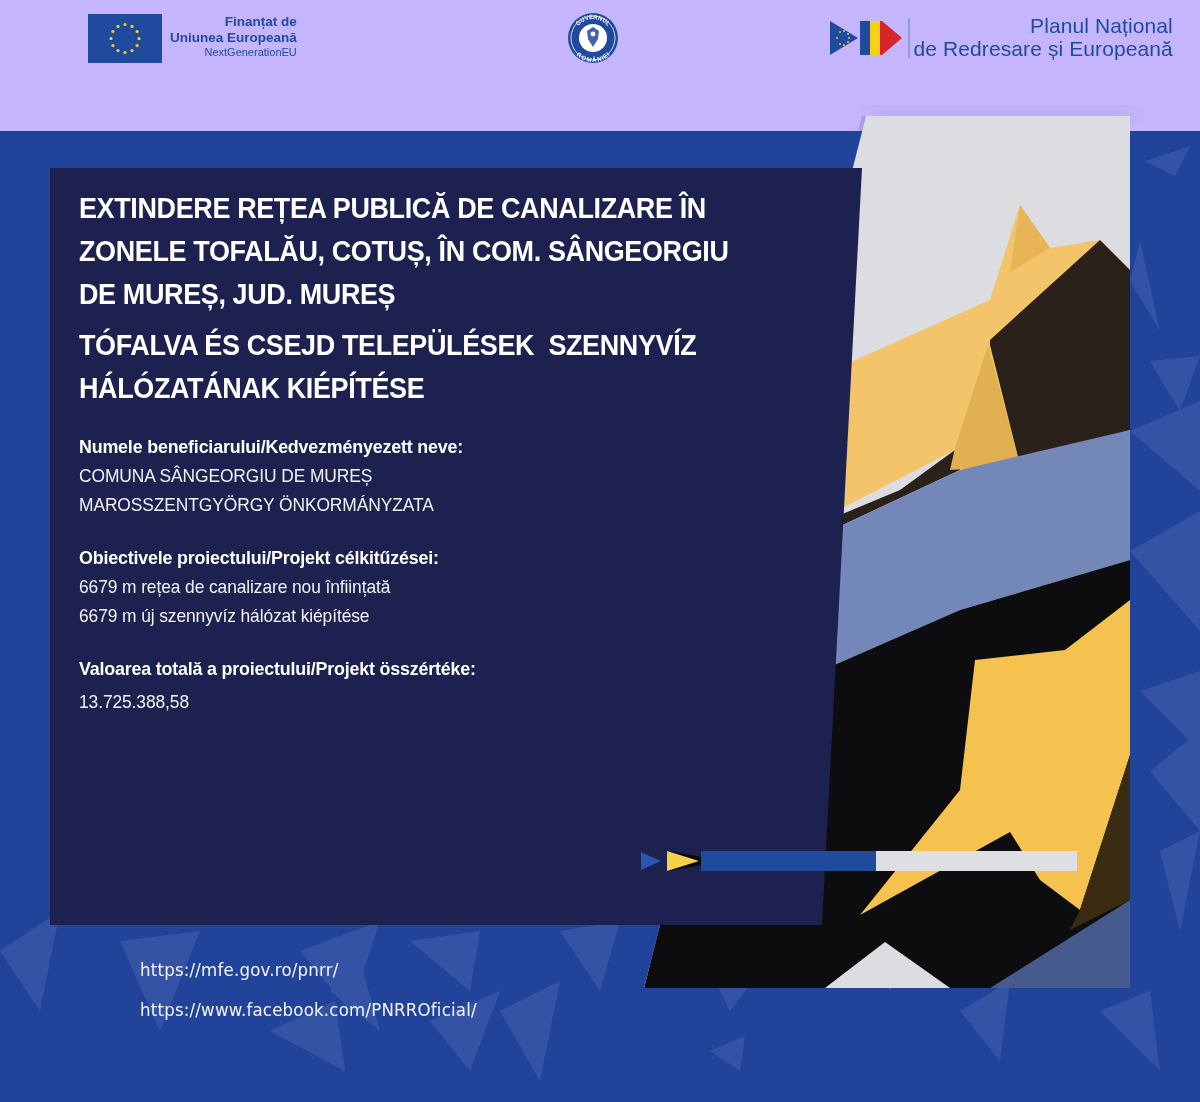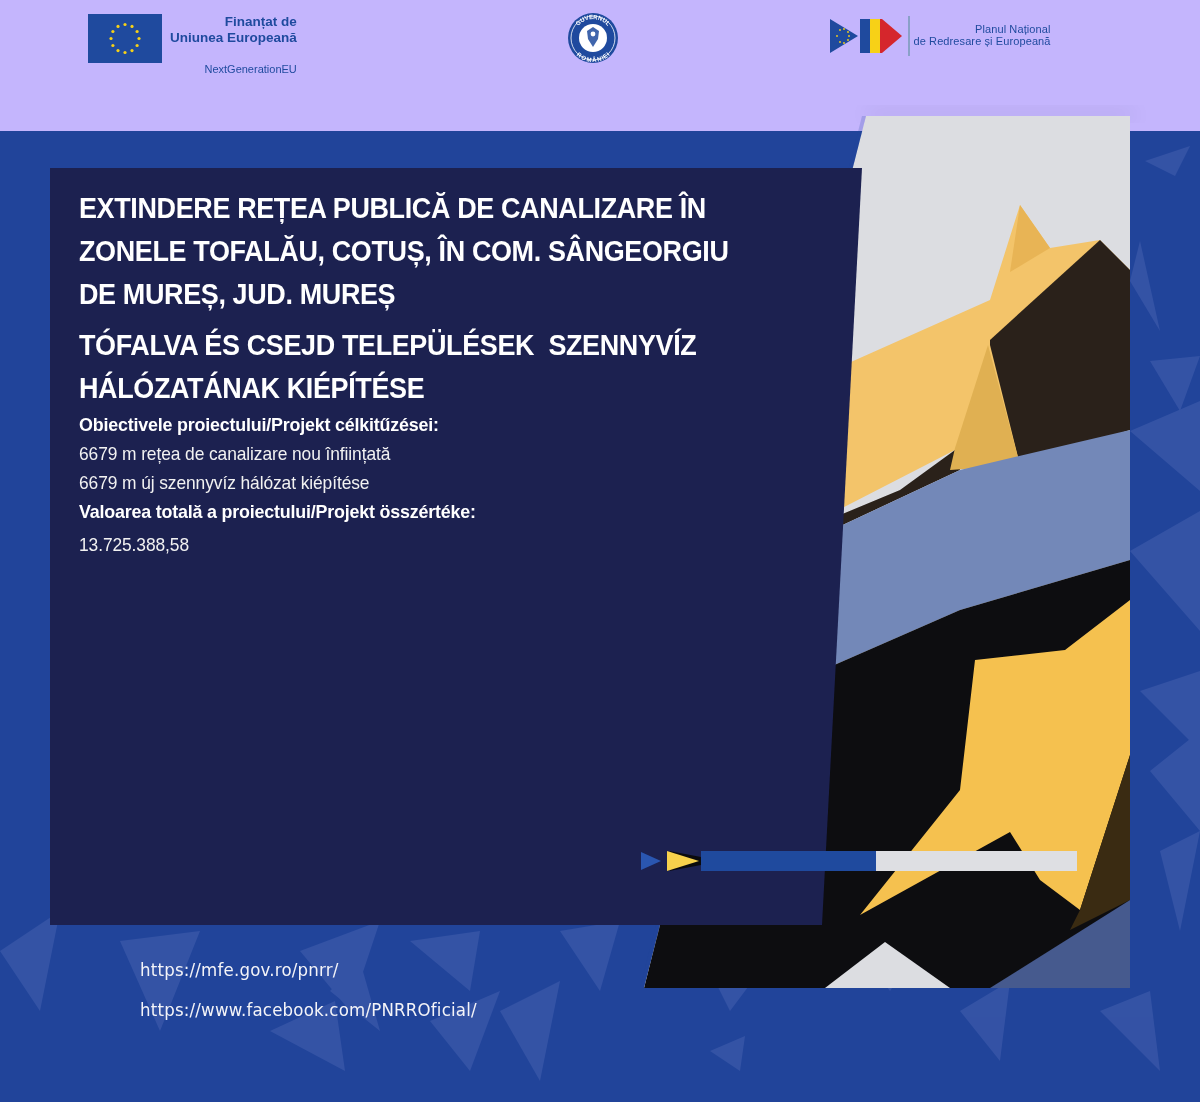--- a/index.html
+++ b/index.html
@@ -6,43 +6,43 @@
   html, body { width: 1200px; height: 1102px; overflow: hidden; background: #ffffff; }
   body { position: relative; font-family: "Liberation Sans", sans-serif; }
 
   
   .header { position: absolute; left: 0; top: 0; width: 1200px; height: 131px; background: #c4b5fd; text-align: right; }
   .eu-logo { position: absolute; left: 88px; top: 14px; display: flex; align-items: flex-start; }
   .eu-flag { width: 74px; height: 49px; background: #1f4a9e; position: relative; }
   .eu-flag svg { position: absolute; left: 0; top: 0; }
   .eu-text { margin-left: 8px; color: #1f4a9e; line-height: 1.18; }
   .eu-text .l1, .eu-text .l2 { font-weight: bold; font-size: 13.5px; }
-  .eu-text .l3 { font-size: 11px; margin-top: 17px; }
+  .eu-text .l3 { font-size: 11px; margin-top: 0; }
 
   .gov-logo { position: absolute; left: 564px; top: 12px; width: 58px; height: 52px; }
 
   .pnrr-logo { position: absolute; left: 830px; top: 15px; display: flex; align-items: center; }
   .pnrr-mark { width: 76px; height: 42px; }
   .pnrr-div { width: 1.5px; height: 40px; background: #8aa0c8; margin: 0 4px 0 2px; }
-  .pnrr-text { color: #1f4a9e; font-size: 11px; line-height: 1.08; letter-spacing: 0.1px; }
+  .pnrr-text { color: #1f4a9e; font-size: 21px; line-height: 1.08; letter-spacing: 0.1px; }
 
   
   .band { position: absolute; left: 0; top: 131px; width: 1200px; height: 971px; background: #21449a; overflow: hidden; }
   .band svg.tri { position: absolute; left: 0; top: 0; }
 
   
   .photo { position: absolute; left: 0; top: 0; width: 1200px; height: 1102px; pointer-events: none; }
 
   
   .panel { position: absolute; left: 50px; top: 168px; width: 812px; height: 757px; background: #1c2150;
            clip-path: polygon(0 0, 812px 0, 772px 757px, 0 757px); }
   .content { position: absolute; left: 79px; top: 187px; width: 740px; color: #ffffff; }
   .title-ro { font-family: "Liberation Sans Narrow", "Liberation Sans", sans-serif; font-weight: bold; font-size: 29px; line-height: 43px; letter-spacing: -0.4px; transform: scaleX(0.93); transform-origin: left; width: 800px; }
   .title-hu { font-weight: bold; font-size: 29px; line-height: 43px; letter-spacing: -0.4px; margin-top: 8px; transform: scaleX(0.93); transform-origin: left; width: 800px; }
-  .field { margin-top: 0; }
+  .field { margin-top: 24px; }
   .field .lbl { font-weight: bold; font-size: 19px; line-height: 29px; letter-spacing: -0.2px; transform: scaleX(0.94); transform-origin: left; width: 600px; }
   .field .val { font-size: 18.5px; line-height: 29px; letter-spacing: -0.1px; transform: scaleX(0.94); transform-origin: left; width: 600px; color: #f2f2f2; }
   .field.f1 { margin-top: 22px; }
   .field.value-gap .val { margin-top: 4px; }
 
   
   .progress { position: absolute; left: 641px; top: 851px; width: 436px; height: 20px; }
   .progress .seg-blue { position: absolute; left: 60px; top: 0; width: 175px; height: 20px; background: #1f4a9e; }
   .progress .seg-grey { position: absolute; left: 235px; top: 0; width: 201px; height: 20px; background: #dedfe3; }
 
@@ -194,20 +194,25 @@
   <div class="title-ro">
     <div>EXTINDERE REȚEA PUBLICĂ DE CANALIZARE ÎN</div>
     <div>ZONELE TOFALĂU, COTUȘ, ÎN COM. SÂNGEORGIU</div>
     <div>DE MUREȘ, JUD. MUREȘ</div>
   </div>
   <div class="title-hu">
     <div style="white-space:pre">TÓFALVA ÉS CSEJD TELEPÜLÉSEK  SZENNYVÍZ</div>
     <div>HÁLÓZATÁNAK KIÉPÍTÉSE</div>
   </div>
 
+  <div class="field f1">
+    <div class="lbl">Numele beneficiarului/Kedvezményezett neve:</div>
+    <div class="val">COMUNA SÂNGEORGIU DE MUREȘ</div>
+    <div class="val">MAROSSZENTGYÖRGY ÖNKORMÁNYZATA</div>
+  </div>
   <div class="field">
     <div class="lbl">Obiectivele proiectului/Projekt célkitűzései:</div>
     <div class="val">6679 m rețea de canalizare nou înființată</div>
     <div class="val">6679 m új szennyvíz hálózat kiépítése</div>
   </div>
   <div class="field value-gap">
     <div class="lbl">Valoarea totală a proiectului/Projekt összértéke:</div>
     <div class="val">13.725.388,58</div>
   </div>
 </div>

